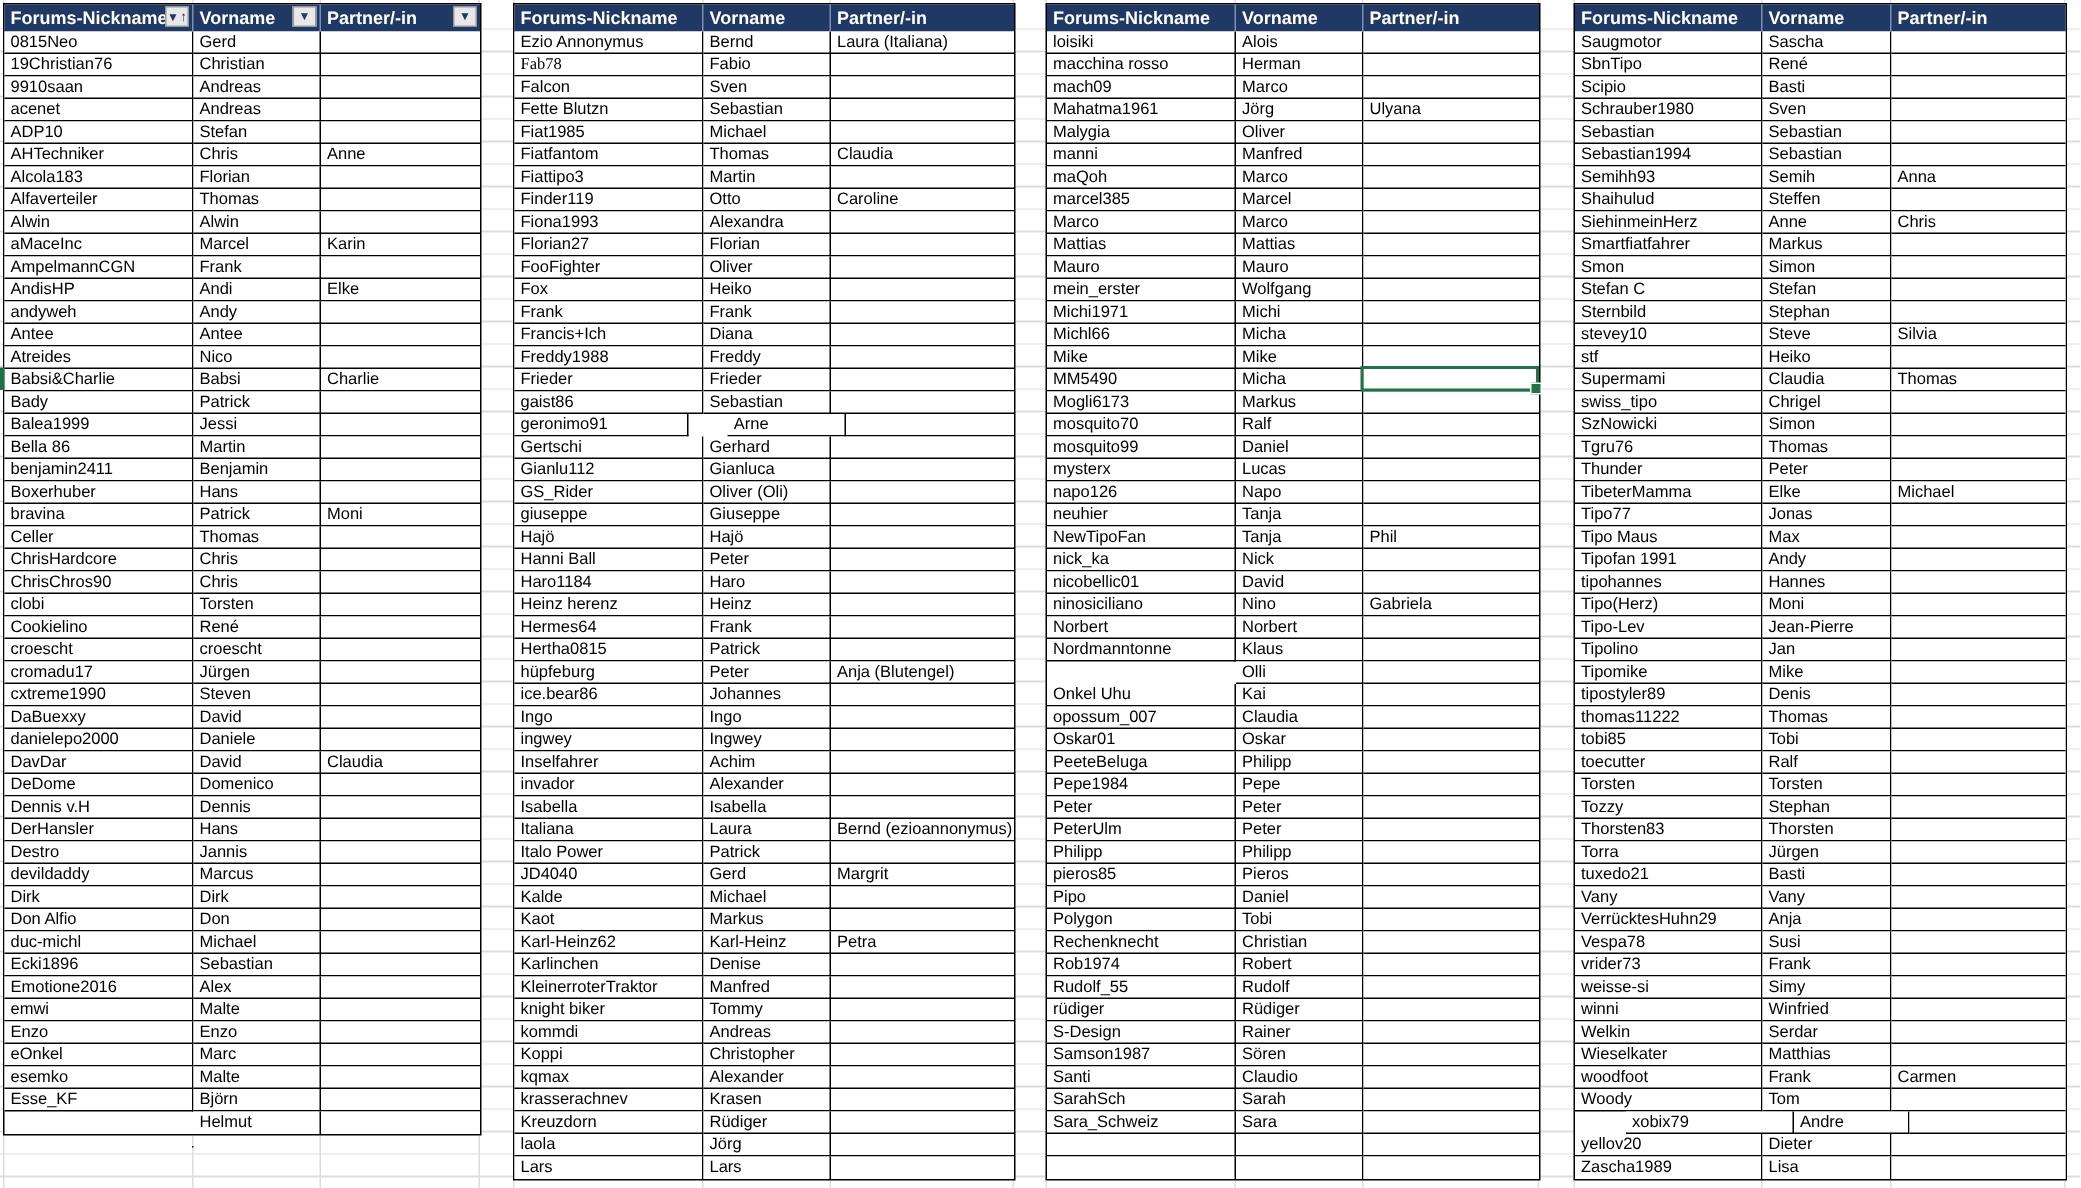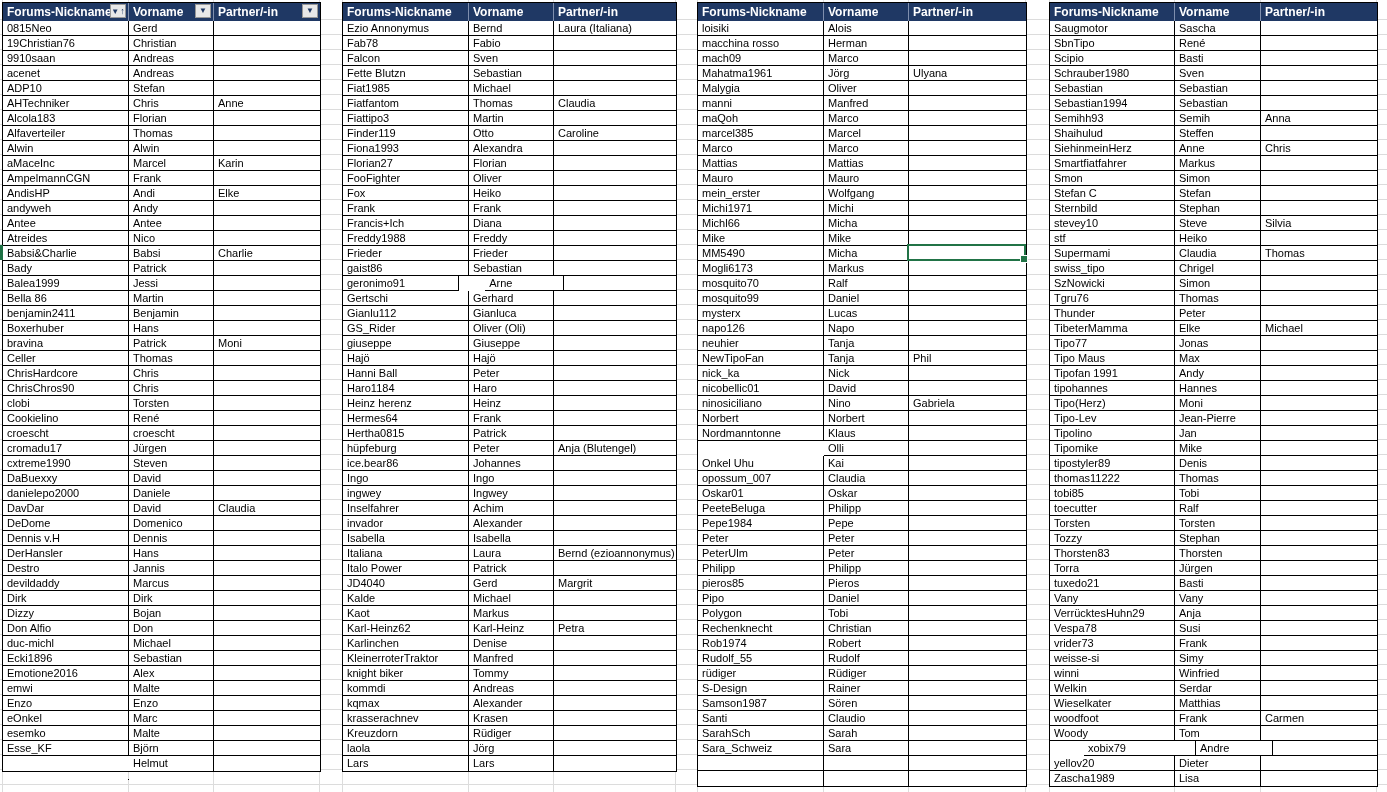--- a/index.html
+++ b/index.html
@@ -262,25 +262,20 @@
         <div class="td" style="width: 126px;">devildaddy</div>
         <div class="td" style="width: 85px;">Marcus</div>
         <div class="td" style="width: 106px;"></div>
       </div>
       <div class="tr">
         <div class="td" style="width: 126px;">Dirk</div>
         <div class="td" style="width: 85px;">Dirk</div>
         <div class="td" style="width: 106px;"></div>
       </div>
       <div class="tr">
-        <div class="td" style="width: 126px;">Dizzy</div>
-        <div class="td" style="width: 85px;">Bojan</div>
-        <div class="td" style="width: 106px;"></div>
-      </div>
-      <div class="tr">
         <div class="td" style="width: 126px;">Don Alfio</div>
         <div class="td" style="width: 85px;">Don</div>
         <div class="td" style="width: 106px;"></div>
       </div>
       <div class="tr">
         <div class="td" style="width: 126px;">duc-michl</div>
         <div class="td" style="width: 85px;">Michael</div>
         <div class="td" style="width: 106px;"></div>
       </div>
       <div class="tr">
@@ -329,21 +324,21 @@
         <div class="th" style="width: 126px;"><span>Forums-Nickname</span></div>
         <div class="th" style="width: 85px;"><span>Vorname</span></div>
         <div class="th" style="width: 122px;"><span>Partner/-in</span></div>
       </div>
       <div class="tr">
         <div class="td" style="width: 126px;">Ezio Annonymus</div>
         <div class="td" style="width: 85px;">Bernd</div>
         <div class="td" style="width: 122px;">Laura (Italiana)</div>
       </div>
       <div class="tr">
-        <div class="td" style="width: 126px;">Fab78</div>
+        <div class="td" style="width: 126px; font-family: Liberation Serif, serif;">Fab78</div>
         <div class="td" style="width: 85px;">Fabio</div>
         <div class="td" style="width: 122px;"></div>
       </div>
       <div class="tr">
         <div class="td" style="width: 126px;">Falcon</div>
         <div class="td" style="width: 85px;">Sven</div>
         <div class="td" style="width: 122px;"></div>
       </div>
       <div class="tr">
         <div class="td" style="width: 126px;">Fette Blutzn</div>
@@ -546,20 +541,25 @@
         <div class="td" style="width: 122px;"></div>
       </div>
       <div class="tr">
         <div class="td" style="width: 126px;">knight biker</div>
         <div class="td" style="width: 85px;">Tommy</div>
         <div class="td" style="width: 122px;"></div>
       </div>
       <div class="tr">
         <div class="td" style="width: 126px;">kommdi</div>
         <div class="td" style="width: 85px;">Andreas</div>
+        <div class="td" style="width: 122px;"></div>
+      </div>
+      <div class="tr">
+        <div class="td" style="width: 126px;">Koppi</div>
+        <div class="td" style="width: 85px;">Christopher</div>
         <div class="td" style="width: 122px;"></div>
       </div>
       <div class="tr">
         <div class="td" style="width: 126px;">kqmax</div>
         <div class="td" style="width: 85px;">Alexander</div>
         <div class="td" style="width: 122px;"></div>
       </div>
       <div class="tr">
         <div class="td" style="width: 126px;">krasserachnev</div>
         <div class="td" style="width: 85px;">Krasen</div>

